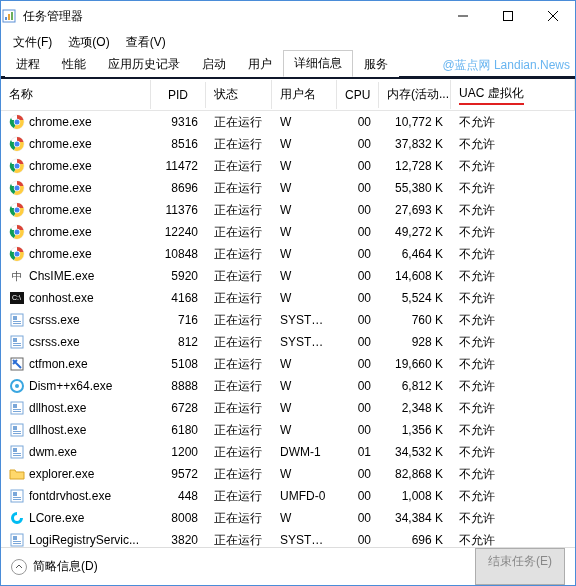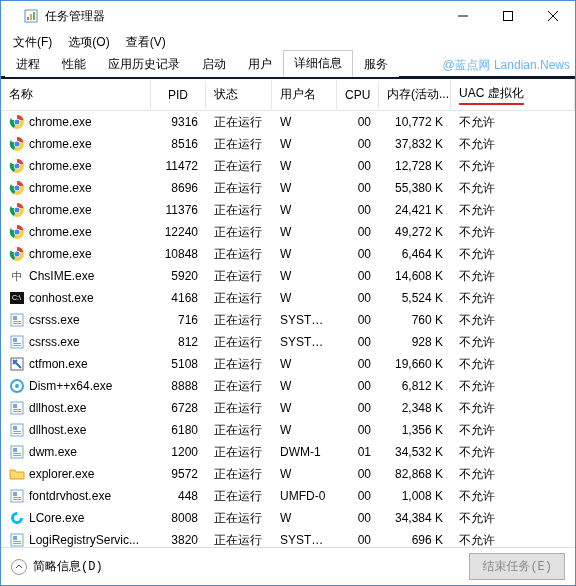--- a/index.html
+++ b/index.html
@@ -1,18 +1,18 @@
 <!DOCTYPE html>
 <html><head>
 <meta charset="utf-8">
 <style>
   * { box-sizing: border-box; }
   body { margin: 0; font-family: "Microsoft YaHei", "Segoe UI", sans-serif; font-size: 12px; background: #fff; color: #000; }
   .window { width: 576px; height: 586px; border: 1px solid #4a8cd8; display: flex; flex-direction: column; background: #fff; position: relative; }
-  .titlebar { height: 30px; display: flex; align-items: center; padding: 0 0 0 22px; }
+  .titlebar { height: 30px; display: flex; align-items: center; padding: 0 0 0 0; }
   .titlebar .icon { width: 16px; height: 16px; margin-right: 6px; }
   .titlebar .title { flex: 1; font-size: 12px; }
   .win-controls { display: flex; }
   .win-controls div { width: 45px; height: 30px; display: flex; align-items: center; justify-content: center; color: #333; }
   .menubar { height: 22px; display: flex; align-items: center; padding: 0 4px; }
   .menubar span { padding: 2px 8px; }
   .tabs { display: flex; border-bottom: 3px solid #0f172a; padding: 0 4px; height: 26px; align-items: flex-end; position: relative; }
   .tab { padding: 4px 10px; border: 1px solid transparent; border-bottom: none; cursor: pointer; position: relative; top: 1px; background: #fff; }
   .tab.active { border-color: #ccc; border-bottom: 1px solid #fff; }
   .watermark { position: absolute; right: 5px; color: #69b5f0; font-size: 12px; top: 4px; }
@@ -31,21 +31,21 @@
   .row { display: flex; height: 22px; align-items: center; }
   .row .cell { padding: 2px 8px; white-space: nowrap; overflow: hidden; text-overflow: ellipsis; }
   .cell-name { width: 150px; display: flex; align-items: center; gap: 4px; }
   .cell-pid { width: 55px; text-align: right; }
   .cell-status { width: 66px; }
   .cell-user { width: 65px; }
   .cell-cpu { width: 42px; text-align: right; }
   .cell-mem { width: 72px; text-align: right; }
   .cell-uac { flex: 1; }
   .proc-icon { width: 16px; height: 16px; flex-shrink: 0; }
-  .footer { height: 38px; border-top: 1px solid #ddd; display: flex; align-items: center; padding: 8px 10px; gap: 8px; font-family: Liberation Mono, monospace; }
+  .footer { height: 38px; border-top: 1px solid #ddd; display: flex; padding: 0 10px; gap: 8px; }
   .footer .less { flex: 1; display: flex; align-items: center; gap: 6px; }
   .end-btn { border: 1px solid #adadad; background: #e1e1e1; padding: 4px 12px; color: #888; }
   .chev-up { width: 16px; height: 16px; border: 1px solid #999; border-radius: 50%; display: flex; align-items: center; justify-content: center; font-size: 10px; }
   
   .grid-body::-webkit-scrollbar { width: 17px; }
   .grid-body::-webkit-scrollbar-track { background: #f0f0f0; }
   .grid-body::-webkit-scrollbar-thumb { background: #c2c2c2; }
   .grid-body::-webkit-scrollbar-button { background: #f0f0f0; height: 17px; }
 </style>
 </head>
@@ -190,21 +190,21 @@
                 <path d="M8 8 L5 14.3 A7 7 0 0 0 14.5 6 L10 6 Z" fill="#ffcd40"></path>
                 <circle cx="8" cy="8" r="3.2" fill="#fff"></circle>
                 <circle cx="8" cy="8" r="2.5" fill="#4285f4"></circle>
               </svg></span>
             <span>chrome.exe</span>
           </div>
           <div class="cell cell-pid">11376</div>
           <div class="cell cell-status">正在运行</div>
           <div class="cell cell-user">W</div>
           <div class="cell cell-cpu">00</div>
-          <div class="cell cell-mem">24,421 K</div>
+          <div class="cell cell-mem">27,693 K</div>
           <div class="cell cell-uac">不允许</div>
         </div>
         <div class="row">
           <div class="cell cell-name">
             <span class="proc-icon"><svg viewBox="0 0 16 16">
                 <circle cx="8" cy="8" r="7" fill="#fff" stroke="#ddd" stroke-width="0.5"></circle>
                 <path d="M8 1 A7 7 0 0 1 14.5 6 L8 6 Z" fill="#db4437"></path>
                 <path d="M2 4 A7 7 0 0 0 5 14.3 L8 8 L8 6 L3 6 Z" fill="#0f9d58"></path>
                 <path d="M8 8 L5 14.3 A7 7 0 0 0 14.5 6 L10 6 Z" fill="#ffcd40"></path>
                 <circle cx="8" cy="8" r="3.2" fill="#fff"></circle>

